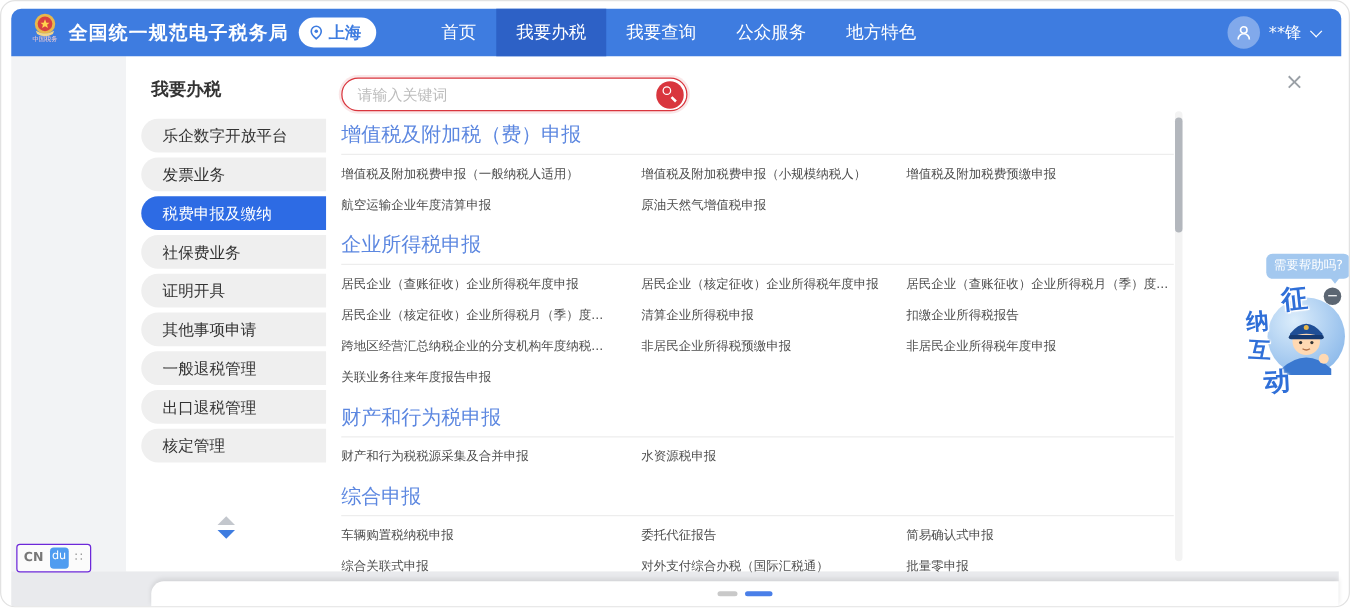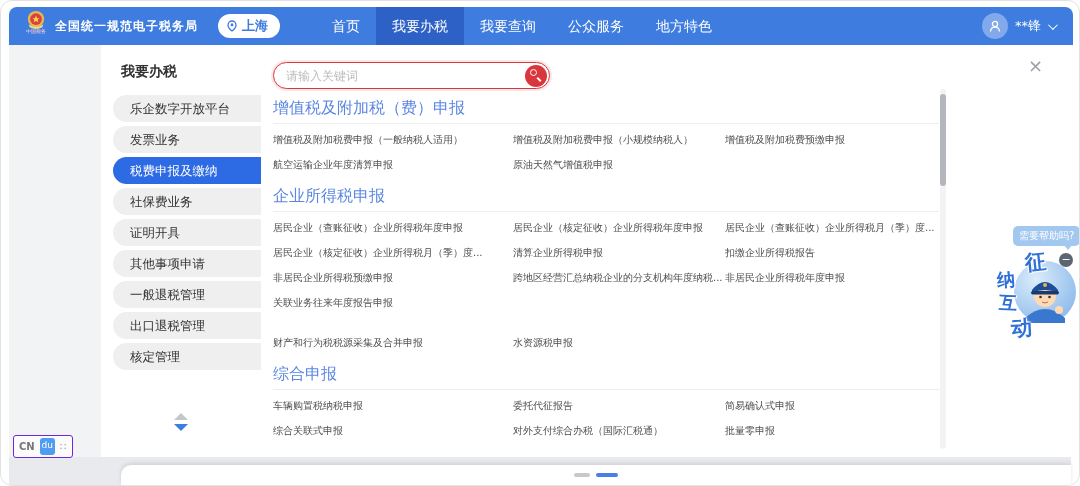--- a/index.html
+++ b/index.html
@@ -6,22 +6,22 @@
   html,body { background:#fff; }
   body { font-family:"DejaVu Sans","Liberation Sans",sans-serif; }
   .screen { position:relative; width:1080px; height:486px; background:#fff;
             border:1px solid #e2e2e2; border-radius:12px; overflow:hidden; }
 
   
   .header { position:absolute; left:8px; top:6px; width:1064px; height:38px;
             background:#3e7ce0; border-radius:8px 8px 0 0; display:flex; align-items:center; color:#fff; z-index:4; }
   .emblem { margin-left:14px; width:26px; height:32px; display:flex; flex-direction:column; align-items:center; }
   .emblem-sub { font-size:10px; transform:scale(0.5); transform-origin:top center; color:#ffd2d2; white-space:nowrap; margin-top:-2px; }
-  .app-title { margin-left:6px; font-size:12px; font-weight:bold; letter-spacing:1px; }
-  .loc-pill { margin-left:20px; height:24px; background:#fff; border-radius:13px; padding:0 12px 0 8px;
+  .app-title { margin-left:6px; font-size:15px; font-weight:bold; letter-spacing:1px; }
+  .loc-pill { margin-left:8px; height:24px; background:#fff; border-radius:13px; padding:0 12px 0 8px;
               display:flex; align-items:center; gap:4px; color:#3e7ce0; font-size:13px; font-weight:bold; cursor:pointer; }
   .nav { margin-left:36px; display:flex; height:38px; }
   .nav-item { padding:0 16px; line-height:38px; font-size:14px; cursor:pointer; }
   .nav-item.active { background:#2d61c6; }
   .user { margin-left:auto; margin-right:18px; display:flex; align-items:center; gap:7px; cursor:pointer; }
   .avatar { width:26px; height:26px; border-radius:50%; background:rgba(255,255,255,0.35); display:flex; align-items:center; justify-content:center; }
   .user-name { font-size:13px; }
   .chev { width:7px; height:7px; border-right:1.6px solid #fff; border-bottom:1.6px solid #fff; transform:rotate(45deg) translateY(-2px); }
 
   
@@ -61,21 +61,21 @@
   .sec-title { font-size:16px; line-height:14px; font-weight:normal; color:#5c87e0; margin-top:6px; padding-bottom:8px;
                border-bottom:1px solid #ededed; }
   .grid { display:grid; grid-template-columns:240px 212px 1fr; padding-top:3px; }
   .cell { height:25px; line-height:25px; font-size:10px; color:#4d4d4d; white-space:nowrap; overflow:hidden;
           cursor:pointer; padding-right:6px; }
 
   .sb-track { position:absolute; right:125px; top:44px; bottom:8px; width:6px; background:#f3f3f3; border-radius:3px; }
   .sb-thumb { position:absolute; left:0; top:5px; width:6px; height:92px; background:#b3b7bd; border-radius:3px; cursor:grab; }
 
   
-  .assistant { position:absolute; left:988px; top:223px; width:92px; height:116px; z-index:6; }
+  .assistant { position:absolute; left:988px; top:200px; width:92px; height:116px; z-index:6; }
   .bubble { position:absolute; left:24px; top:2px; background:#a3c8ef; color:#fff; font-size:10px; line-height:12px;
             padding:4px 6px; border-radius:5px; white-space:nowrap; cursor:pointer; }
   .bubble:after { content:""; position:absolute; right:8px; bottom:-4px; border-left:4px solid transparent;
                   border-right:4px solid transparent; border-top:5px solid #a3c8ef; }
   .min-btn { position:absolute; left:70px; top:29px; width:14px; height:14px; border-radius:50%; background:#5c6672;
              color:#fff; font-size:11px; line-height:13px; text-align:center; cursor:pointer; }
   .mascot { position:absolute; left:24px; top:36px; width:64px; height:64px; cursor:pointer; }
   .zn { position:absolute; font-weight:bold; color:#2f6fd8; cursor:pointer;
         text-shadow:0 0 2px #fff,0 0 2px #fff,0 0 3px #fff,1px 1px 0 #fff,-1px -1px 0 #fff; }
   .zn1 { left:36px; top:24px; font-size:21px; transform:rotate(-6deg); }
@@ -195,27 +195,28 @@
       <div class="section">
         <h3 class="sec-title">企业所得税申报</h3>
         <div class="grid">
 
         <div class="cell">居民企业（查账征收）企业所得税年度申报</div>
             <div class="cell">居民企业（核定征收）企业所得税年度申报</div>
             <div class="cell">居民企业（查账征收）企业所得税月（季）度...</div>
             <div class="cell">居民企业（核定征收）企业所得税月（季）度...</div>
             <div class="cell">清算企业所得税申报</div>
             <div class="cell">扣缴企业所得税报告</div>
+            <div class="cell">跨地区经营汇总纳税企业的分支机构年度纳税...</div>
             <div class="cell">非居民企业所得税预缴申报</div>
-            <div class="cell">跨地区经营汇总纳税企业的分支机构年度纳税...</div>
             <div class="cell">非居民企业所得税年度申报</div>
             <div class="cell">关联业务往来年度报告申报</div>
           </div>
       </div>
       <div class="section">
+        <h3 class="sec-title">财产和行为税申报</h3>
         <div class="grid">
 
         <div class="cell">财产和行为税税源采集及合并申报</div>
             <div class="cell">水资源税申报</div>
           </div>
       </div>
       <div class="section">
         <h3 class="sec-title">综合申报</h3>
         <div class="grid">
 

